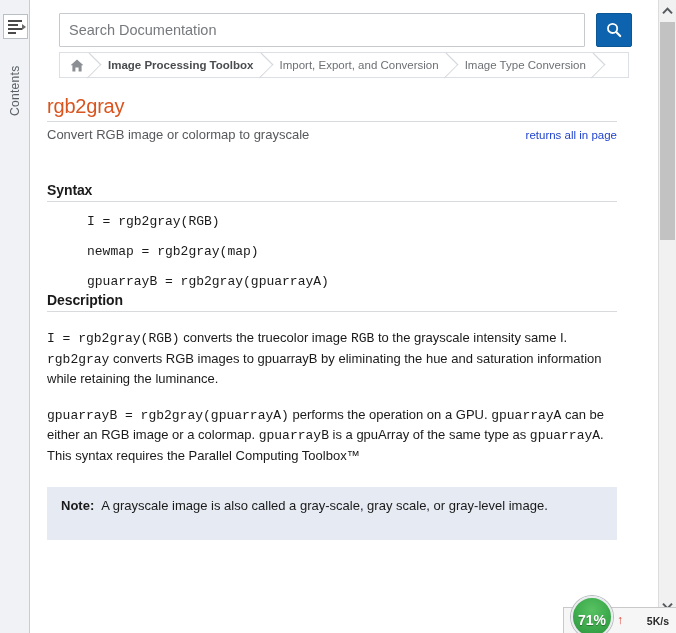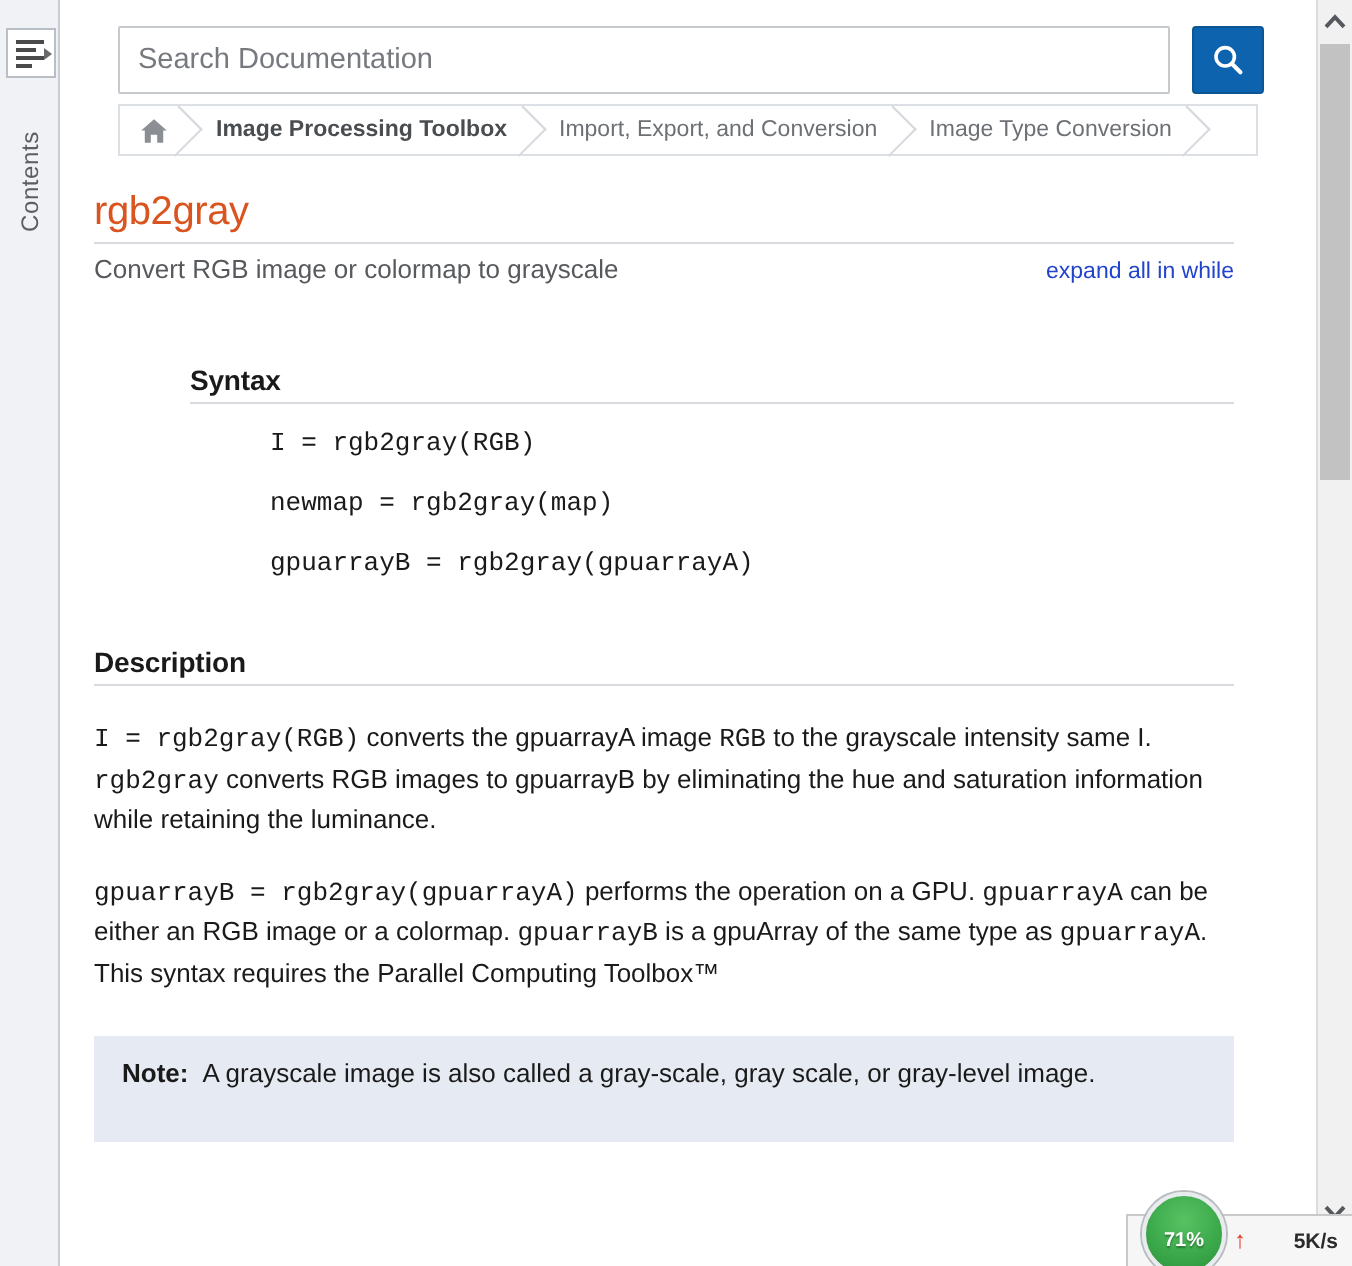--- a/index.html
+++ b/index.html
@@ -186,22 +186,22 @@
 
   h2.section {
     font-size: 14px;
     color: #1a1a1a;
     font-weight: bold;
     margin: 0 0 0 0;
     padding-bottom: 3px;
     border-bottom: 1px solid #d8dadd;
     letter-spacing: -0.1px;
   }
-  #syntax-section { margin-top: 40px; margin-left: 48px; }
-  #description-section { margin-top: 31px; }
+  #syntax-section { margin-top: 40px; }
+  #description-section { }
 
   .code-block {
     font-family: "Liberation Mono", monospace;
     font-size: 13px;
     color: #1a1a1a;
     margin: 9px 0 0 40px;
     line-height: 21px;
     white-space: pre;
   }
 
@@ -276,21 +276,21 @@
     width: 38px; height: 38px;
     border-radius: 50%;
     background: radial-gradient(circle at 50% 32%, #58c262 0%, #3aa84a 58%, #2e8f3d 100%);
     border: 2px solid #e9ecee;
     box-shadow: 0 0 0 1px #b8bcbf;
     display: flex;
     align-items: center;
     justify-content: center;
   }
   #cpu-gauge span {
-    font-size: 10px;
+    font-size: 14px;
     color: #ffffff;
     font-weight: bold;
     text-shadow: 0 1px 1px rgba(0,0,0,.35);
     margin-top: 6px;
   }
   #net-arrow {
     position: absolute;
     left: 53px; top: 6px;
     color: #e03a27;
     font-size: 12px;
@@ -343,34 +343,34 @@
       </svg>
     </button>
   </div>
 
   <div id="content">
 
     <h1 id="page-title">rgb2gray</h1>
 
     <div id="subtitle-row">
       <div id="page-subtitle">Convert RGB image or colormap to grayscale</div>
-      <a id="expand-all">expand all in while</a>
+      <a id="expand-all">returns all in page</a>
     </div>
 
     <div id="syntax-section">
       <h2 class="section">Syntax</h2>
       <div class="code-block">I = rgb2gray(RGB)</div>
       <div class="code-block">newmap = rgb2gray(map)</div>
       <div class="code-block">gpuarrayB = rgb2gray(gpuarrayA)</div>
     </div>
 
     <div id="description-section">
       <h2 class="section">Description</h2>
 
-      <p class="para"><span class="mono">I = rgb2gray(RGB)</span><span> converts the gpuarrayA image </span><span class="mono">RGB</span><span> to the grayscale intensity same I. </span><span class="mono">rgb2gray</span><span> converts RGB images to gpuarrayB by eliminating the hue and saturation information while retaining the luminance.</span></p>
+      <p class="para"><span class="mono">I = rgb2gray(RGB)</span><span> converts the truecolor image </span><span class="mono">RGB</span><span> to the grayscale intensity same I. </span><span class="mono">rgb2gray</span><span> converts RGB images to gpuarrayB by eliminating the hue and saturation information while retaining the luminance.</span></p>
 
 
       <p class="para"><span class="mono">gpuarrayB = rgb2gray(gpuarrayA)</span><span> performs the operation on a GPU. </span><span class="mono">gpuarrayA</span><span> can be either an RGB image or a colormap. </span><span class="mono">gpuarrayB</span><span> is a gpuArray of the same type as </span><span class="mono">gpuarrayA</span><span>. This syntax requires the Parallel Computing Toolbox™</span></p>
 
       <div id="note-box">
         <span class="note-label">Note:</span><span>A grayscale image is also called a gray-scale, gray scale, or gray-level image.</span>
       </div>
     </div>
 
   </div>

